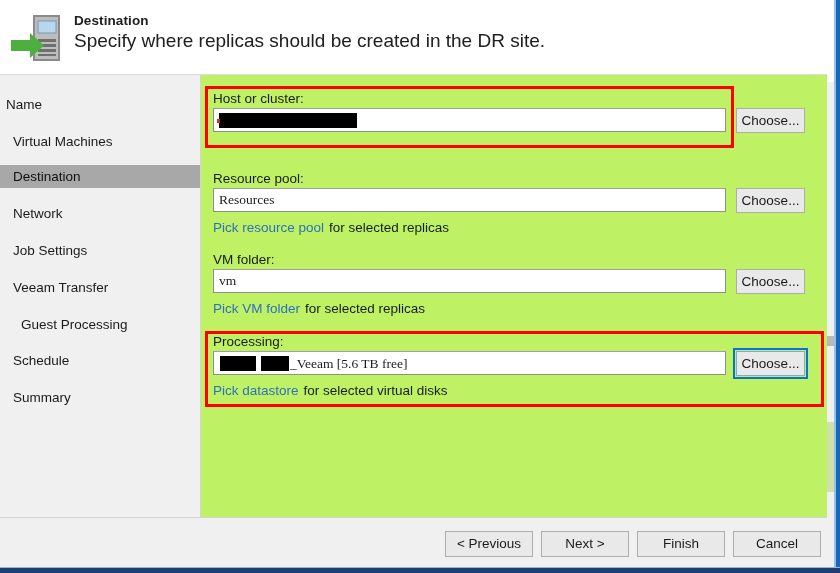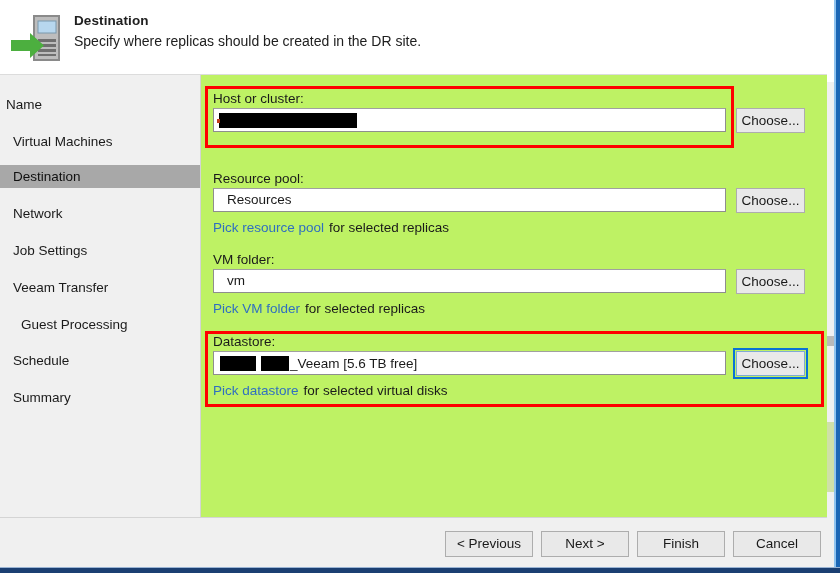--- a/index.html
+++ b/index.html
@@ -76,21 +76,21 @@
     width: 600px;
   }
   .header-title {
     font-size: 13.5px;
     font-weight: bold;
     color: #202020;
     line-height: 17px;
     letter-spacing: 0.1px;
   }
   .header-sub {
-    font-size: 14px;
+    font-size: 19px;
     color: #202020;
     line-height: 18px;
     margin-top: 3px;
   }
 
   
   .sidebar {
     position: absolute;
     left: 0; top: 75px;
     width: 200px; height: 442px;
@@ -145,23 +145,24 @@
   .textbox {
     position: absolute;
     height: 24px;
     box-sizing: border-box;
     background: #ffffff;
     border: 1px solid #8e8e8e;
     border-top-color: #a0a0a0;
     font-size: 13.5px;
     color: #1a1a1a;
     line-height: 22px;
-    padding-left: 13px;
+    padding-left: 5px;
     overflow: hidden;
     white-space: nowrap;
+    font-family: Liberation Serif, serif;
   }
 
   .choose-btn {
     position: absolute;
     width: 69px;
     height: 25px;
     box-sizing: border-box;
     background: #e9e9e9;
     border: 1px solid #adadad;
     font-size: 13.5px;
@@ -327,21 +328,21 @@
       <span class="hint-link">Pick resource pool</span><span class="hint-rest">for selected replicas</span>
     </div>
 
     <div class="field-label" style="left:12px; top:177px;">VM folder:</div>
     <div class="textbox" style="left:12px; top:194px; width:513px;">vm</div>
     <div class="choose-btn" style="left:535px; top:194px;">Choose...</div>
     <div class="hint-line" style="left:12px; top:226px;">
       <span class="hint-link">Pick VM folder</span><span class="hint-rest">for selected replicas</span>
     </div>
 
-    <div class="field-label" style="left:12px; top:259px;">Datastore:</div>
+    <div class="field-label" style="left:12px; top:259px;">Processing:</div>
     <div class="textbox" style="left:12px; top:276px; width:513px;">
       <div class="ds-value">
         <span class="redact-ds" style="width:38px;"></span><span class="redact-ds" style="width:30px; margin-left:3px;"></span><span>_Veeam [5.6 TB free]</span>
       </div>
     </div>
     <div class="choose-btn focused" style="left:535px; top:276px;">Choose...</div>
     <div class="hint-line" style="left:12px; top:308px;">
       <span class="hint-link">Pick datastore</span><span class="hint-rest">for selected virtual disks</span>
     </div>
   </div>

